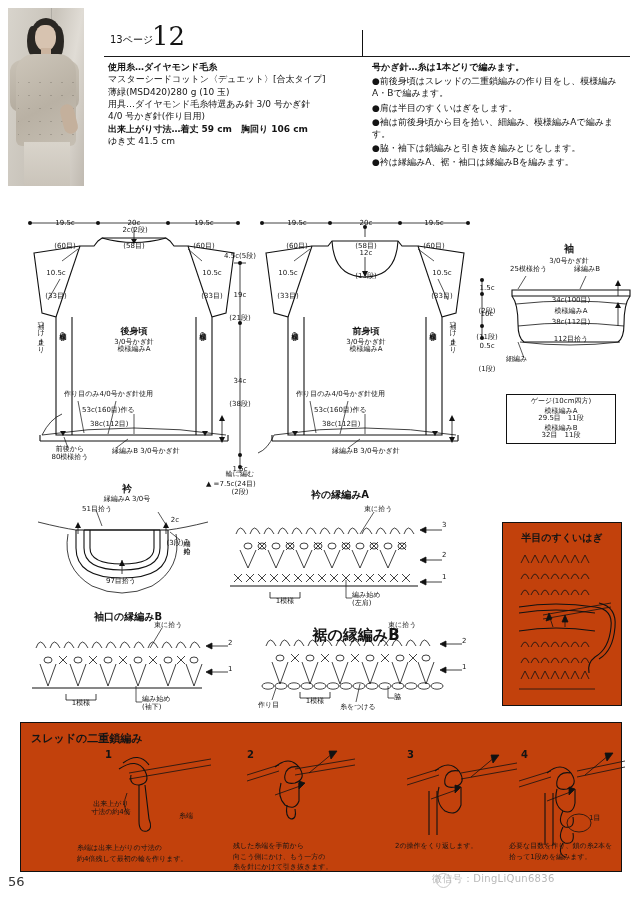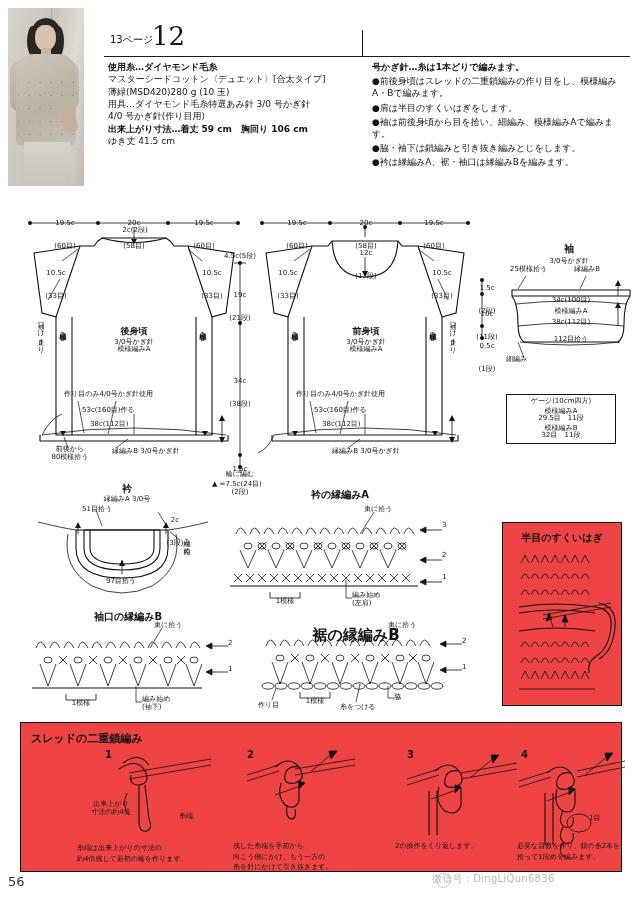--- a/index.html
+++ b/index.html
@@ -54,21 +54,21 @@
 
   
   .ln{position:absolute;background:#111;}
   .lnv{width:1px;}
   svg{position:absolute;overflow:visible;}
   .st{fill:none;stroke:#111;stroke-width:1.1;}
   .stthin{fill:none;stroke:#111;stroke-width:.8;}
   .lead{fill:none;stroke:#111;stroke-width:.7;}
   .dot{fill:#111;}
   .tri{fill:#111;}
-  .framebox{position:absolute;border:1px solid #111;background:#ef4444;}
+  .framebox{position:absolute;border:1px solid #111;background:#c2410c;}
 
   #footerframe{left:20px;top:722px;width:600px;height:148px;border:1px solid #111;}
 
   #pageno{left:8px;top:874px;font-size:13px;color:#333;}
   #watermark{left:432px;top:872px;font-size:10px;color:#b9b9b9;letter-spacing:.3px;
     font-family:"DejaVu Sans","Liberation Sans",sans-serif;}
   #wmark-dot{left:436px;top:873px;width:13px;height:13px;border-radius:50%;
     border:1px solid #c9c9c9;}
 
   .gaugebox{border:1px solid #111;padding:3px 6px;text-align:center;}
@@ -227,21 +227,21 @@
     <div class="abs t ctr" style="left:4px;top:158px;width:48px;">
       <div>34c</div>
       <div>(38段)</div>
     </div>
     <div class="abs t ctr" style="left:4px;top:246px;width:48px;">
       <div>1.5c</div>
       <div>(2段)</div>
     </div>
     <div class="abs t ctr" style="left:2px;top:266px;width:52px;">輪に編む</div>
   </div>
-  <div class="abs t" style="left:212px;top:481px;">▲ =7.5c(24目)</div>
+  <div class="abs t" style="left:206px;top:481px;">▲ =7.5c(24目)</div>
 
   <div class="abs" style="left:252px;top:205px;width:226px;height:272px;">
     <svg width="226" height="272" viewBox="0 0 226 272">
       <g class="stthin" stroke="#111">
         <line x1="10" y1="18" x2="216" y2="18"></line>
       </g>
       <circle class="dot" cx="10" cy="18" r="2"></circle>
       <circle class="dot" cx="78" cy="18" r="2"></circle>
       <circle class="dot" cx="148" cy="18" r="2"></circle>
       <circle class="dot" cx="216" cy="18" r="2"></circle>
@@ -803,21 +803,21 @@
           <path class="st" d="M32 44 L32 96 M40 44 L40 96"></path>
 
           <ellipse cx="66" cy="74" rx="12" ry="9"></ellipse>
           <line x1="34" y1="52" x2="60" y2="42"></line>
           <polygon class="tri" points="56,38 62,40 56,46"></polygon>
           <line x1="72" y1="26" x2="96" y2="6"></line>
           <polygon class="tri" points="92,4 100,4 94,12"></polygon>
         </g>
       </svg>
       <div class="abs t" style="left:76px;top:66px;">1目</div>
-      <div class="abs t" style="left:-4px;top:92px;line-height:1.5;margin-left:8px;">必要な目数を作り、鎖の糸2本を
+      <div class="abs t" style="left:-4px;top:92px;line-height:1.5;">必要な目数を作り、鎖の糸2本を
 拾って1段めを編みます。</div>
     </div>
   </div>
 
   <div class="abs" id="pageno">56</div>
   <div class="abs" id="wmark-dot"></div>
   <div class="abs" id="watermark">微信号：DingLiQun6836</div>
 
 </div>
 

